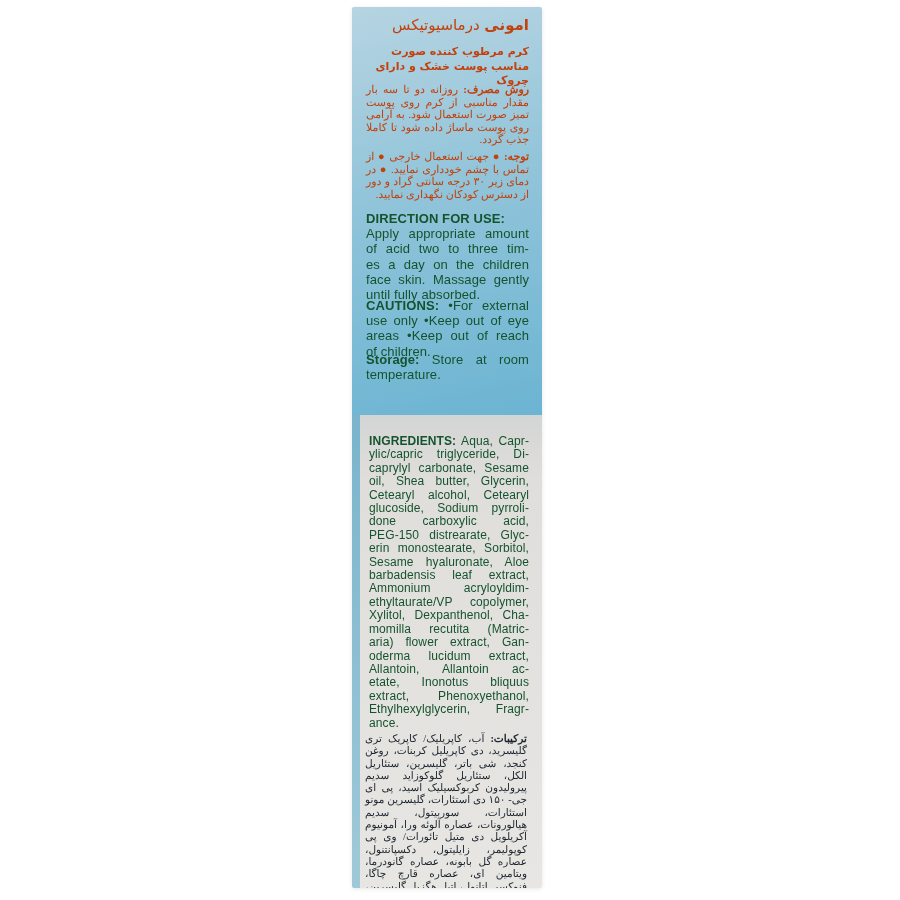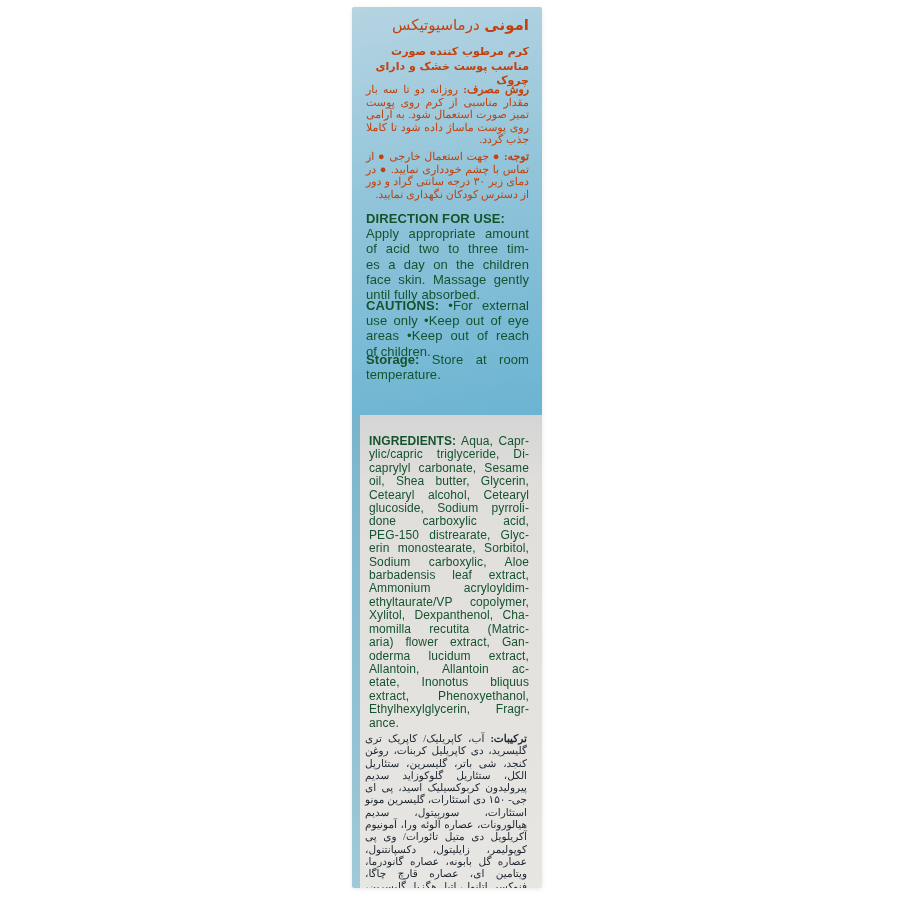--- a/index.html
+++ b/index.html
@@ -103,21 +103,21 @@
       <div class="first-line"><span class="b">INGREDIENTS:</span><span> Aqua, Capr-</span></div>
       <div class="jlines">
           <div>ylic/capric triglyceride, Di-</div>
           <div>caprylyl carbonate, Sesame</div>
           <div>oil, Shea butter, Glycerin,</div>
           <div>Cetearyl alcohol, Cetearyl</div>
           <div>glucoside, Sodium pyrroli-</div>
           <div>done carboxylic acid,</div>
           <div>PEG-150 distrearate, Glyc-</div>
           <div>erin monostearate, Sorbitol,</div>
-          <div>Sodium carboxylic, Aloe</div>
+          <div>Sesame hyaluronate, Aloe</div>
           <div>barbadensis leaf extract,</div>
           <div>Ammonium acryloyldim-</div>
           <div>ethyltaurate/VP copolymer,</div>
           <div>Xylitol, Dexpanthenol, Cha-</div>
           <div>momilla recutita (Matric-</div>
           <div>aria) flower extract, Gan-</div>
           <div>oderma lucidum extract,</div>
           <div>Allantoin, Allantoin ac-</div>
           <div>etate, Inonotus bliquus</div>
           <div>extract, Phenoxyethanol,</div>

